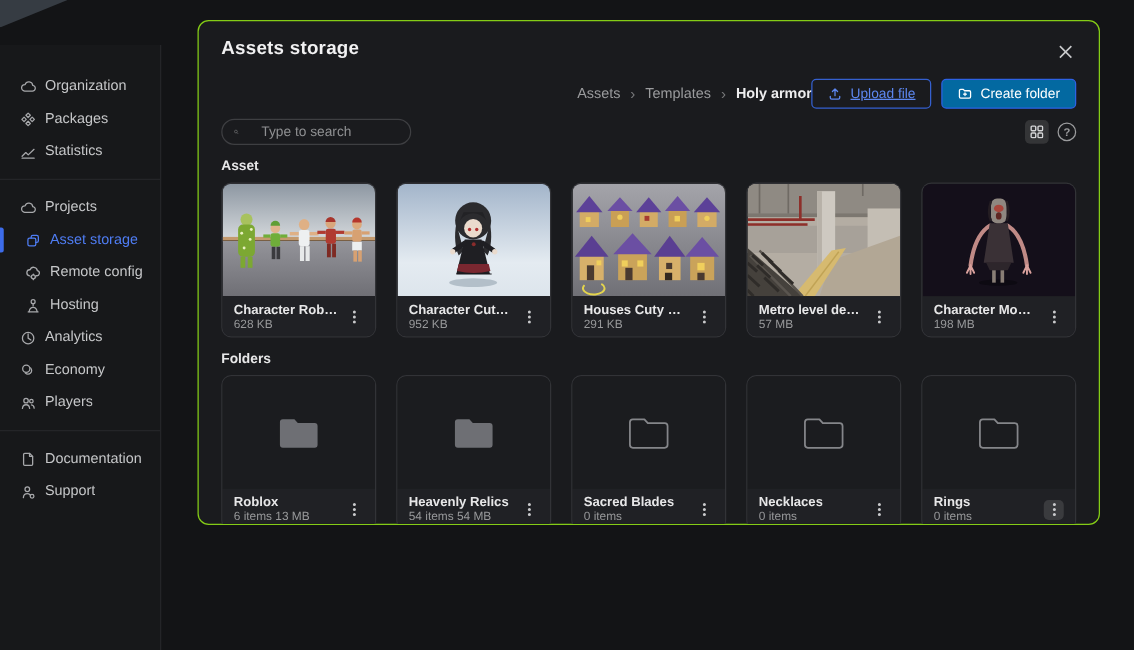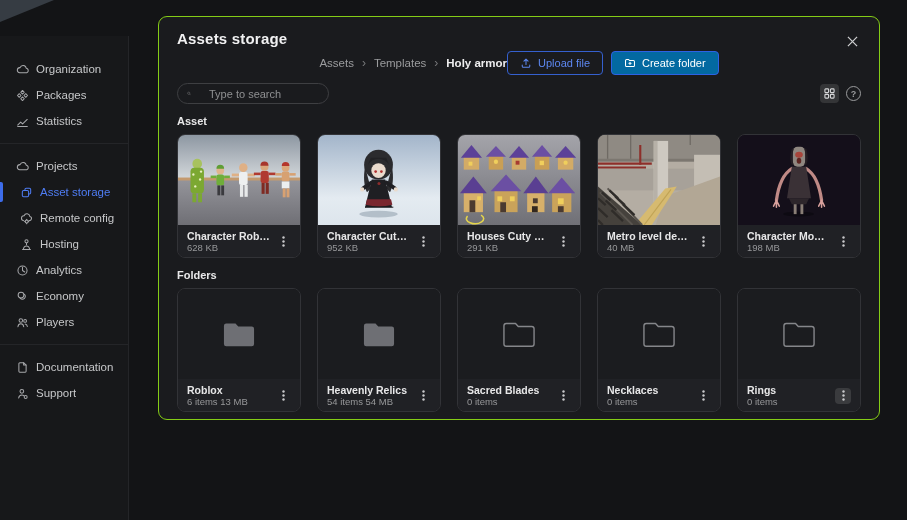--- a/index.html
+++ b/index.html
@@ -38,29 +38,29 @@
   
   .modal {
     position: absolute; left: 158px; top: 16px; width: 722px; height: 404px;
     background: #1a1b1e; border: 1px solid #84cc16; border-radius: 9px;
     padding: 13px 18px 12px 18px; z-index: 3; overflow: hidden;
   }
   .modal-header { display: flex; justify-content: space-between; align-items: flex-start; }
   .modal-title { font-size: 15px; font-weight: bold; color: #f1f1f2; letter-spacing: .2px; }
   .close-btn { width: 18px; height: 18px; display: flex; align-items: center; justify-content: center; cursor: pointer; margin-top: 2px; }
   .close-btn svg { width: 11px; height: 11px; stroke: #c9cacc; stroke-width: 1.4; }
-  .crumb-row { display: flex; justify-content: center; align-items: center; margin-top: 0; height: 26px; }
+  .crumb-row { display: flex; justify-content: flex-end; align-items: center; margin-top: 12px; height: 26px; }
   .breadcrumb { display: flex; align-items: center; gap: 8px; font-size: 11.5px; color: #9b9c9e; }
   .breadcrumb .sep { color: #77787a; font-size: 12px; }
   .breadcrumb .current { color: #ededee; font-weight: bold; }
   .crumb-link { cursor: pointer; }
   .btn-row { display: flex; gap: 8px; }
   .btn { display: flex; align-items: center; gap: 6px; height: 24px; padding: 0 12px; border-radius: 4px; font-size: 11px; cursor: pointer; }
   .btn svg { width: 12px; height: 12px; fill: none; stroke-width: 1.2; stroke-linecap: round; stroke-linejoin: round; }
-  .btn-outline { border: 1px solid #3560cf; color: #5d87f0; background: transparent; }
+  .btn-outline { border: 1px solid #3560cf; color: #5d87f0; background: transparent; text-decoration: underline; }
   .btn-outline svg { stroke: #5d87f0; }
   .btn-solid { background: #0369a1; color: #ffffff; border: 1px solid #2d62e4; }
   .btn-solid svg { stroke: #ffffff; }
   .search-row { display: flex; justify-content: space-between; align-items: center; margin-top: 7px; }
   .search-box {
     display: flex; align-items: center; gap: 18px; width: 152px; height: 21px;
     border: 1px solid #3e3f42; border-radius: 11px; padding: 0 9px; background: transparent;
   }
   .search-box svg { width: 11px; height: 11px; stroke: #8f9092; stroke-width: 1.2; fill: none; }
   .search-box input {
@@ -468,21 +468,21 @@
           <path d="M48 91 76 55" stroke="#c0a355" stroke-width="1.2"></path>
 
           <path d="M0 52 46 91H0z" fill="#45413c"></path>
           <path d="M2 58l34 33M10 54l36 37" stroke="#5a554f" stroke-width="2"></path>
           <path d="M0 64l8 7M4 58l9 8M12 56l9 8M0 74l10 9M8 66l11 10M18 62l10 9M0 86l5 5M14 76l12 11M26 70l12 11" stroke="#2f2c29" stroke-width="2.4"></path>
         </svg>
       </div>
       <div class="card-label">
         <div class="card-text">
           <div class="card-name">Metro level design.zip</div>
-          <div class="card-sub">40 MB</div>
+          <div class="card-sub">57 MB</div>
         </div>
         <div class="kebab">
             <svg viewBox="0 0 3 11">
               <circle cx="1.5" cy="1.5" r="1.2"></circle>
               <circle cx="1.5" cy="5.5" r="1.2"></circle>
               <circle cx="1.5" cy="9.5" r="1.2"></circle>
             </svg>
           </div>
       </div>
     </div>

